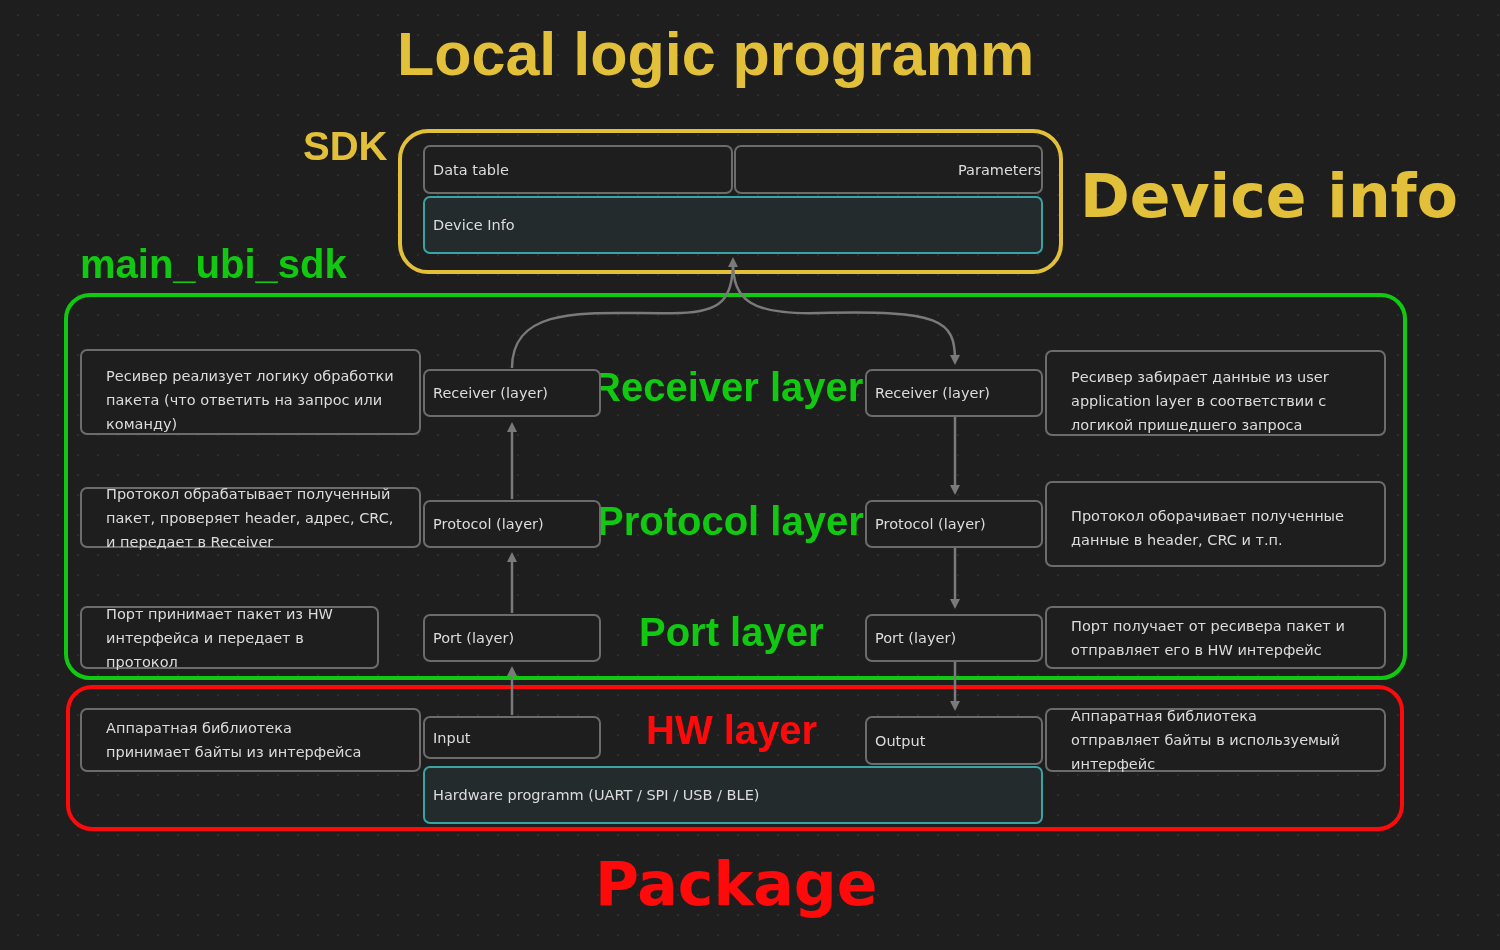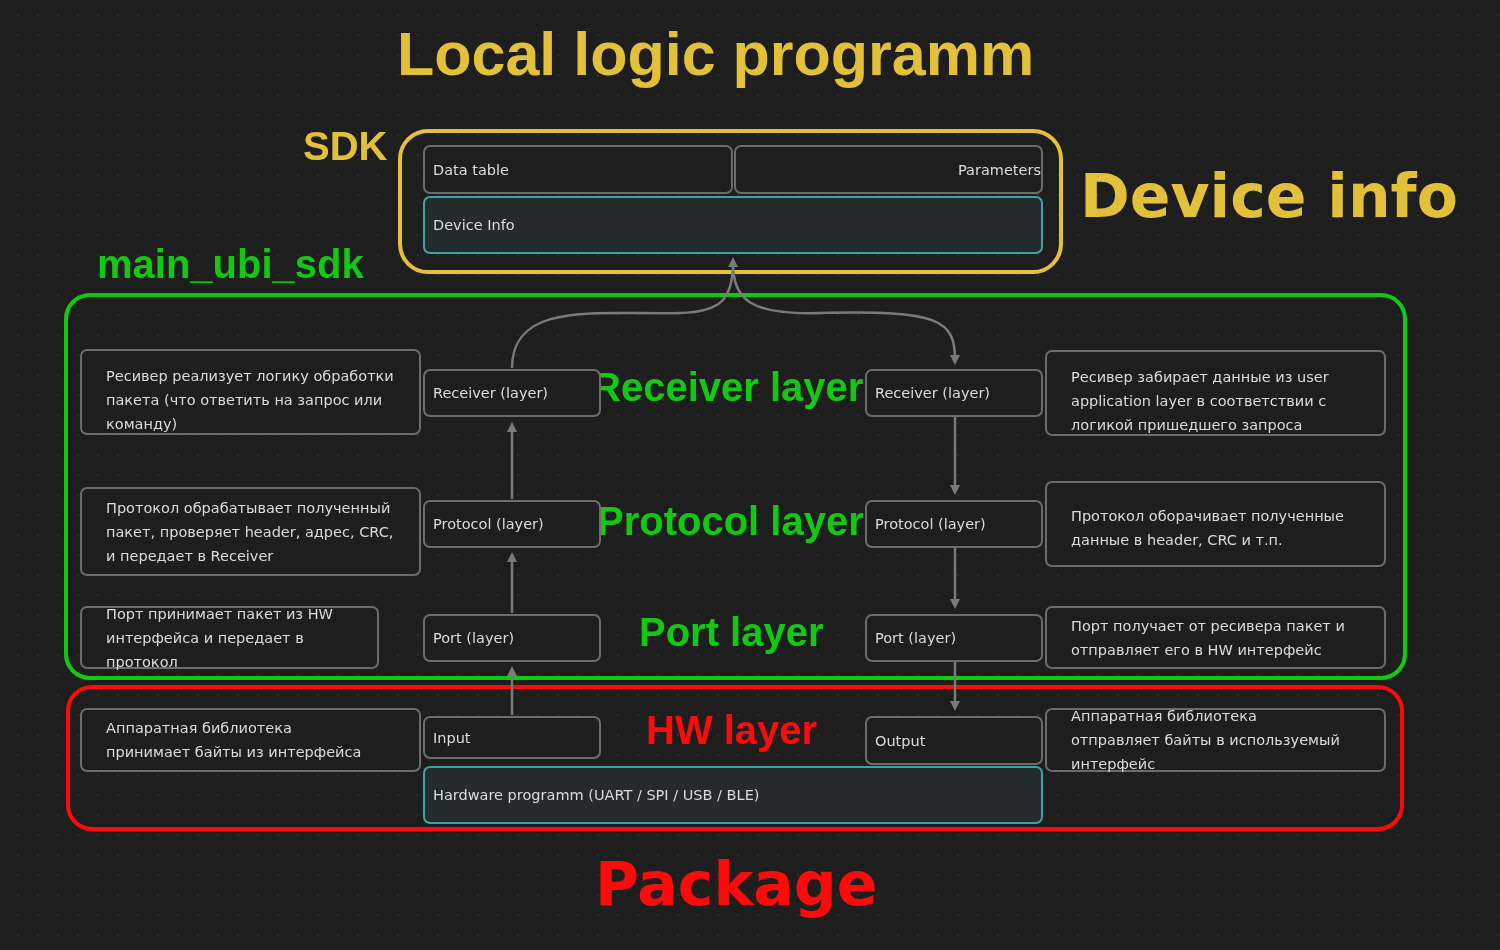--- a/index.html
+++ b/index.html
@@ -36,21 +36,21 @@
   }
   .desc span { display:block; }
   svg.edges { position:absolute; left:0; top:0; }
 </style>
 </head>
 <body>
 
 <div class="big-label yellow" style="left:397px; top:24px; font-size:61px;">Local logic programm</div>
 <div class="big-label yellow" style="left:303px; top:126px; font-size:40px;">SDK</div>
 <div class="big-label yellow" style="left:1080px; top:166px; font-size:60px; font-family:'DejaVu Sans', sans-serif;">Device info</div>
-<div class="big-label green" style="left:80px; top:244px; font-size:40px;margin-left:17px;">main_ubi_sdk</div>
+<div class="big-label green" style="left:80px; top:244px; font-size:40px;">main_ubi_sdk</div>
 <div class="big-label red" style="left:595px; top:854px; font-size:60px; font-family:'DejaVu Sans', sans-serif;">Package</div>
 
 <div class="group" style="left:398px; top:129px; width:665px; height:145px; border-color:#e3c03a; border-radius:30px;"></div>
 <div class="group" style="left:64px; top:293px; width:1343px; height:387px; border-color:#12c912; border-radius:26px;"></div>
 <div class="group" style="left:66px; top:685px; width:1338px; height:146px; border-color:#ff0a0a; border-radius:26px;"></div>
 
 <svg class="edges" width="1500" height="950">
   <defs>
     <marker id="arrow" markerWidth="10" markerHeight="10" refX="5" refY="5" orient="auto" markerUnits="userSpaceOnUse">
       <path d="M0,0 L10,5 L0,10 z" fill="#7a7a7a"></path>
@@ -83,21 +83,21 @@
 </div>
 
 <div class="big-label green" style="left:592px; top:367px; font-size:40px;">Receiver layer</div>
 <div class="big-label green" style="left:597px; top:501px; font-size:40px;">Protocol layer</div>
 <div class="big-label green" style="left:639px; top:612px; font-size:40px;">Port layer</div>
 <div class="big-label red" style="left:646px; top:710px; font-size:40px;">HW layer</div>
 
 <div class="desc" style="left:80px; top:349px; width:341px; height:86px; padding-top:16px;">
   <span>Ресивер реализует логику обработки пакета (что ответить на запрос или команду)</span>
 </div>
-<div class="desc" style="left:80px; top:487px; width:341px; height:89px; padding-top:0;">
+<div class="desc" style="left:80px; top:487px; width:341px; height:61px; padding-top:0;">
   <span>Протокол обрабатывает полученный пакет, проверяет header, адрес, CRC, и передает в Receiver</span>
 </div>
 <div class="desc" style="left:80px; top:606px; width:299px; height:63px; padding-top:0; padding-right:40px;">
   <span>Порт принимает пакет из HW интерфейса и передает в протокол</span>
 </div>
 <div class="desc" style="left:80px; top:708px; width:341px; height:64px; padding-top:0; padding-right:40px;">
   <span>Аппаратная библиотека принимает байты из интерфейса</span>
 </div>
 
 <div class="node" style="left:423px; top:369px; width:178px; height:48px;">

